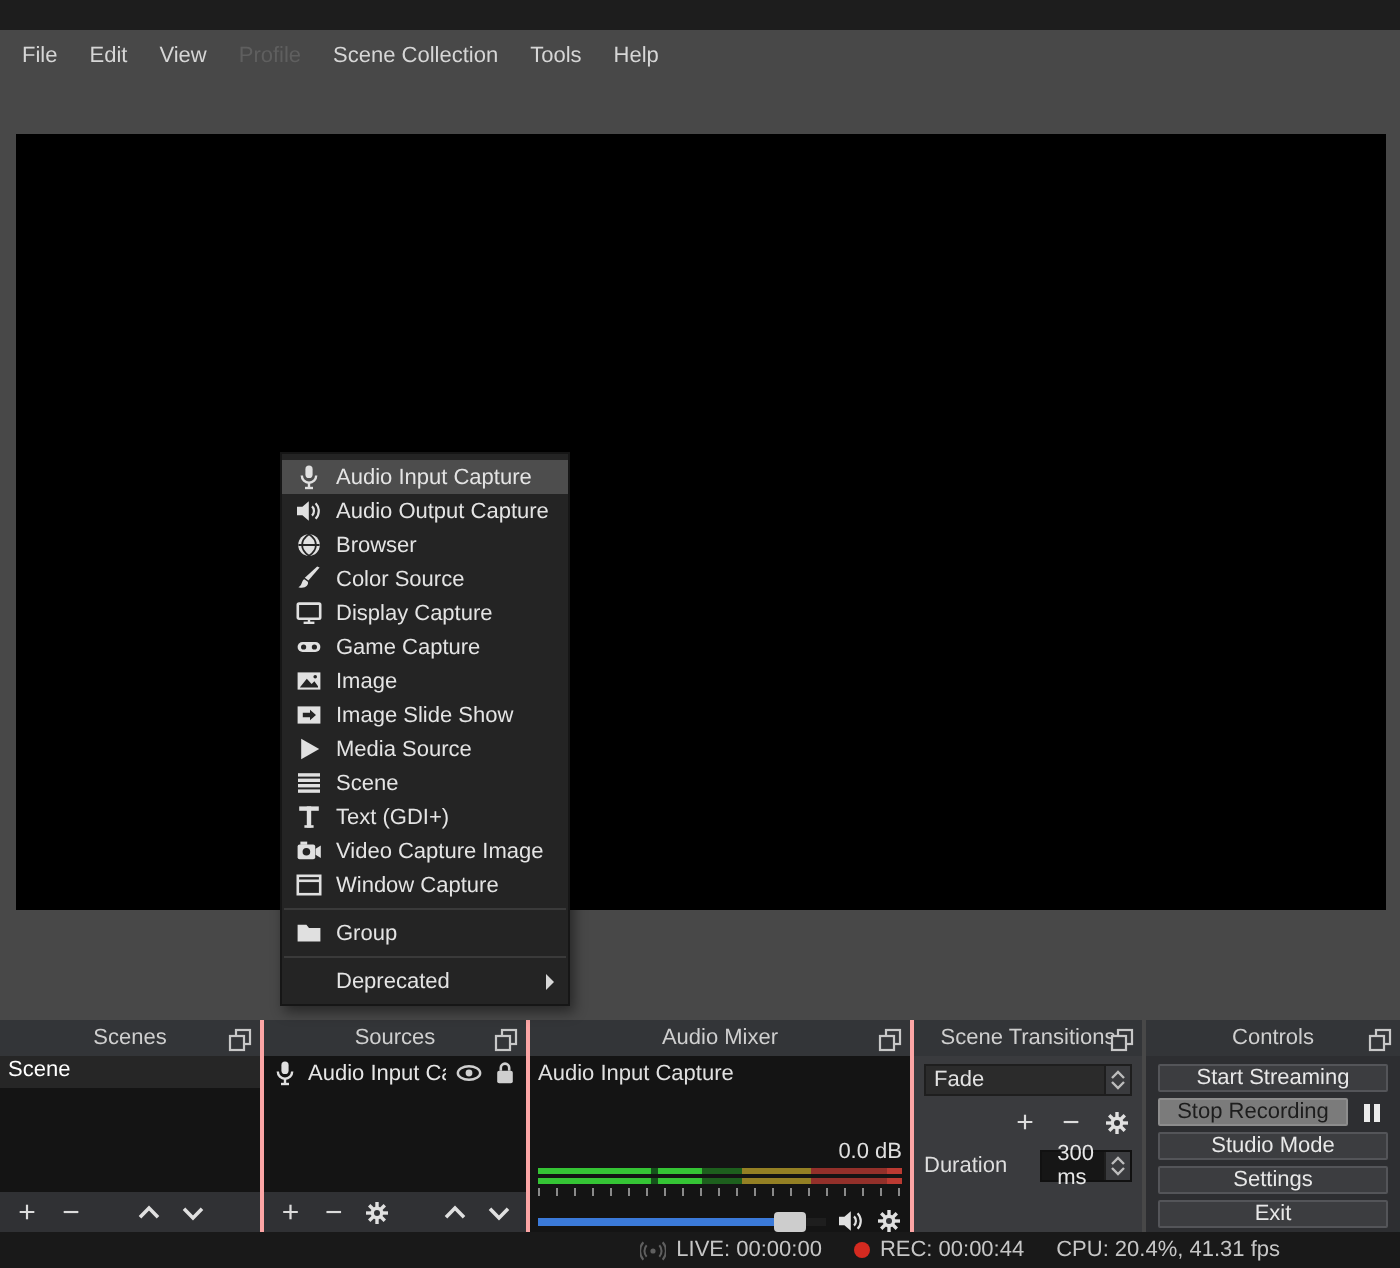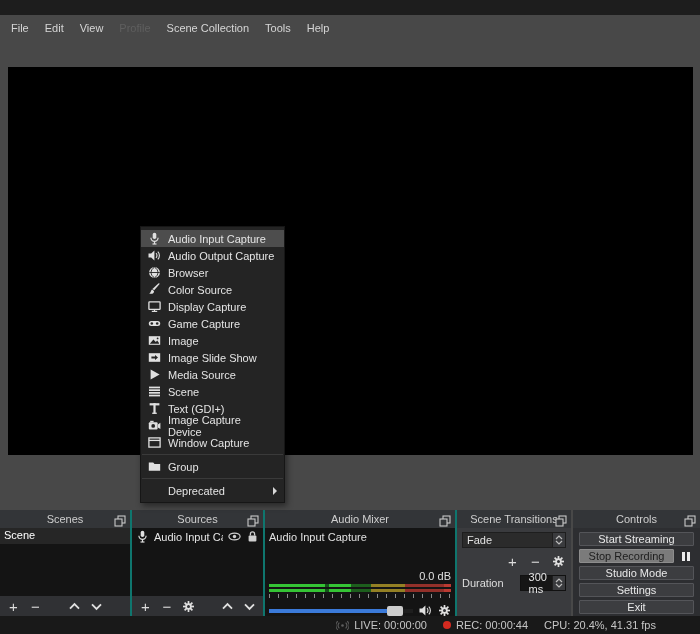--- a/index.html
+++ b/index.html
@@ -20,21 +20,21 @@
              border:1px solid #161616; padding:3px 0 3px 0; z-index:20; box-shadow:2px 3px 6px rgba(0,0,0,.45); }
   .ci { height:17px; display:flex; align-items:center; gap:7px; padding:0 7px; font-size:11px; color:#e4e4e4; }
   .ci.hl { background:#4d4d4d; }
   .cic { width:13px; height:13px; flex:0 0 13px; display:flex; align-items:center; justify-content:center; }
   .cic svg { display:block; }
   .csep { height:1px; background:#3a3a3a; margin:3px 1px; }
   .subarrow { margin-left:auto; width:0; height:0; border-left:4px solid #d8d8d8;
               border-top:4px solid transparent; border-bottom:4px solid transparent; }
 
   
-  .docks { position:absolute; left:0; top:510px; width:562px; height:106px; background:#0f766e;
+  .docks { position:absolute; left:0; top:510px; width:562px; height:106px; background:#fca5a5;
            display:grid; grid-template-columns:130px 131px 190px 114px 127px; grid-column-gap:2px; }
   .dock { display:flex; flex-direction:column; background:#141414; overflow:hidden; }
   .dhead { height:18px; background:#333538; display:flex; align-items:center; flex:0 0 18px;
            padding:0 4px; position:relative; }
   .dtitle { flex:1; text-align:center; font-size:11px; color:#cfcfcf; }
   .popout { position:absolute; right:4px; top:3px; width:12px; height:12px; }
   .dbody { flex:1; background:#141414; position:relative; }
   .dtool { flex:0 0 20px; background:#303134; display:flex; align-items:center; gap:9px; padding:0 7px; }
   .tbtn { width:13px; height:13px; display:flex; align-items:center; justify-content:center; }
   .tgap { width:8px; }
@@ -75,21 +75,21 @@
   .cbtn { height:14px; background:#3c3d40; border:1px solid #545559; border-radius:1px;
           font-size:11px; color:#e8e8e8; display:flex; align-items:center; justify-content:center; }
   .crow { display:flex; gap:3px; }
   .cbtn.active { background:#7b7b7b; border-color:#8d8d8d; color:#1d1d1d; flex:1; }
   .pausebtn { width:17px; display:flex; align-items:center; justify-content:center; gap:2px; }
   .pausebtn i { display:block; width:3px; height:9px; background:#ececec; }
 
   
   .statusbar { position:absolute; left:0; top:616px; width:700px; height:18px; background:#191919;
                display:flex; align-items:center; justify-content:flex-end; gap:16px;
-               padding-right:44px; font-size:11px; color:#c6c6c6; }
+               padding-right:60px; font-size:11px; color:#c6c6c6; }
   .sgroup { display:flex; align-items:center; gap:5px; }
   .recdot { width:8px; height:8px; border-radius:50%; background:#d42a20; }
 
   .icon-plus, .icon-minus { font-size:15px; color:#dcdcdc; line-height:13px; }
 </style>
 </head>
 <body>
 
 <div class="menubar">
   <span class="mi">File</span>
@@ -216,21 +216,21 @@
   </div>
   <div class="ci">
     <span class="cic">
         <svg width="13" height="13" viewBox="0 0 13 13">
           <rect x="2.2" y="1.8" width="3.4" height="1.6" fill="#e0e0e0"></rect>
           <rect x="0.8" y="3.2" width="8.8" height="7.4" rx="1" fill="#e0e0e0"></rect>
           <polygon points="9.8,5.4 12.4,3.8 12.4,10 9.8,8.4" fill="#e0e0e0"></polygon>
           <circle cx="5.2" cy="6.9" r="1.9" fill="#242424"></circle>
         </svg>
       </span>
-    <span>Image Capture Device</span>
+    <span>Video Capture Image</span>
   </div>
   <div class="ci">
     <span class="cic">
         <svg width="13" height="13" viewBox="0 0 13 13">
           <rect x="0.9" y="1.9" width="11.2" height="9.2" fill="none" stroke="#e0e0e0" stroke-width="1.3"></rect>
           <line x1="0.9" y1="4.4" x2="12.1" y2="4.4" stroke="#e0e0e0" stroke-width="1.3"></line>
         </svg>
       </span>
     <span>Window Capture</span>
   </div>

